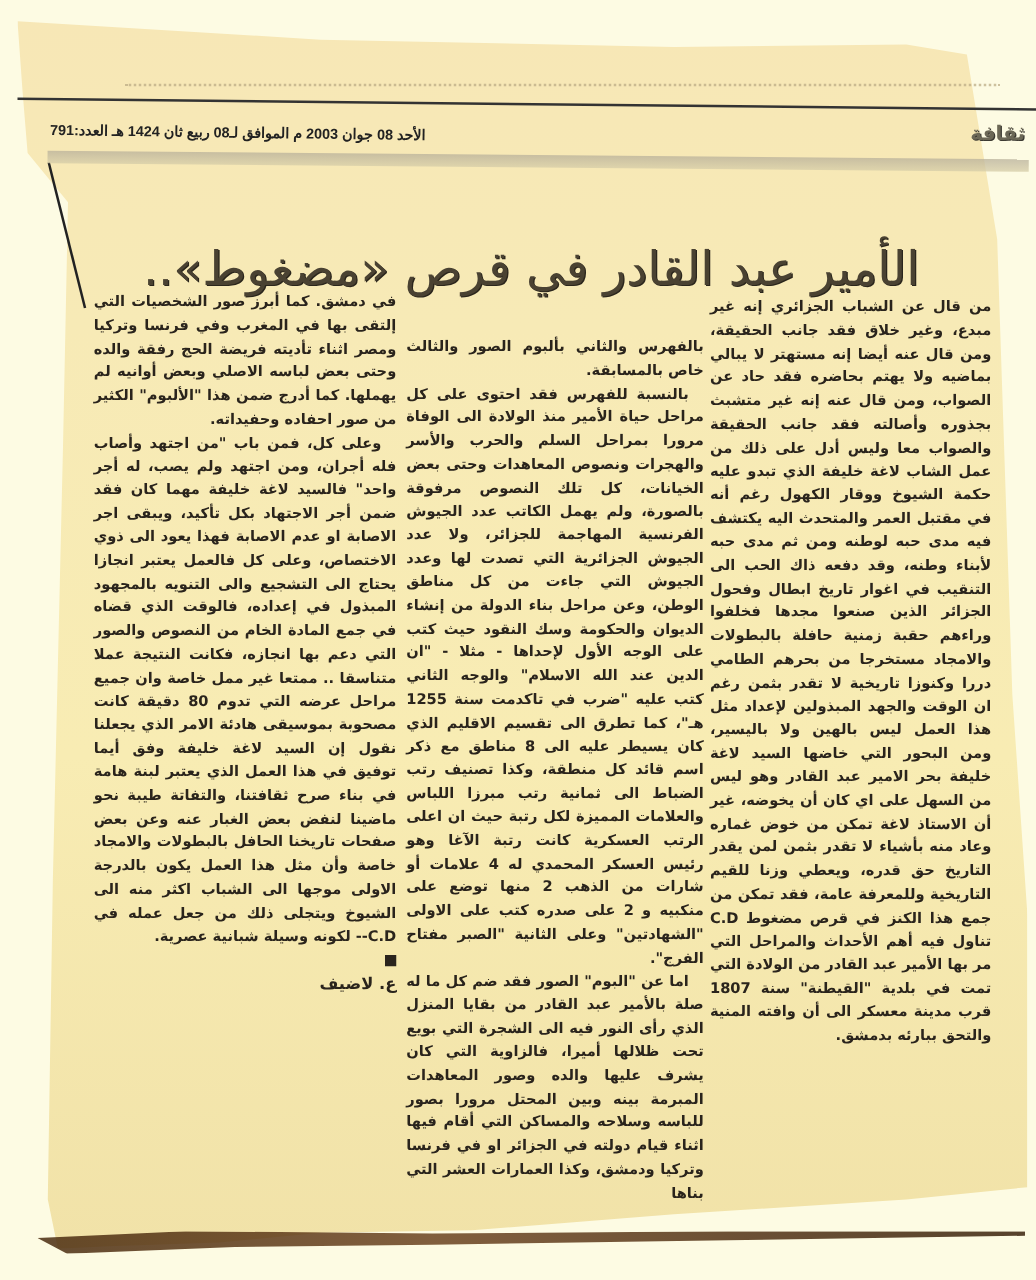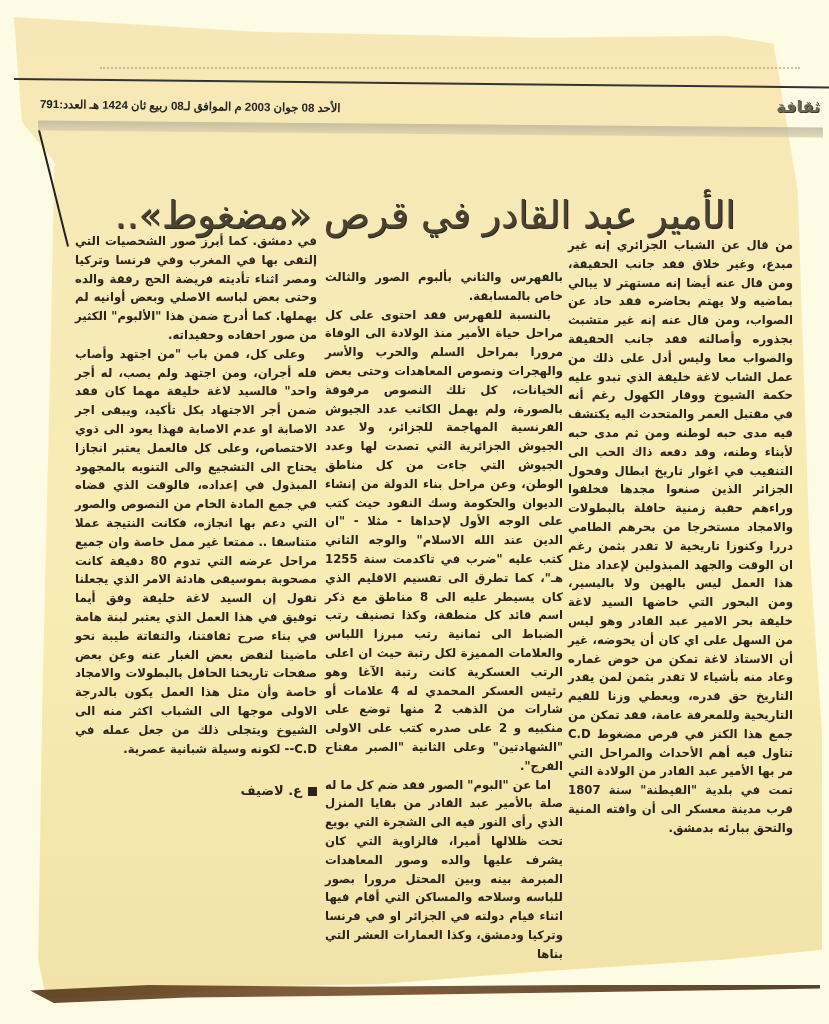--- a/index.html
+++ b/index.html
@@ -61,22 +61,23 @@
     position:absolute; direction:rtl; text-align:justify;
     font-family:"DejaVu Sans", sans-serif; font-weight:bold;
     font-size:11.7px; line-height:18.8px; color:#2a241c;
   }
   .col p { margin:0; text-indent:12px; }
   .col p.first { text-indent:0; }
   .col-1 { left:568px; top:236px; width:225px; }
   .col-2 { left:325px; top:236px; width:238px;margin-top:32px; }
   .col-3 { left:75px; top:232px; width:242px; }
   .signature {
-    margin-top:24px; display:flex; gap:6px; align-items:center; direction:rtl;
+    margin-top:6px; display:flex; gap:6px; align-items:flex-start; direction:rtl;
     font-size:13px;
+    flex-direction:column;
   }
   .square-icon {
     display:inline-block; width:9px; height:9px; background:#2a241c;
   }
   .cut-line {
     position:absolute; left:38px; top:130px; width:2px; height:120px;
     background:#222; transform:rotate(-14deg); transform-origin:top;
   }
 </style>
 </head>

